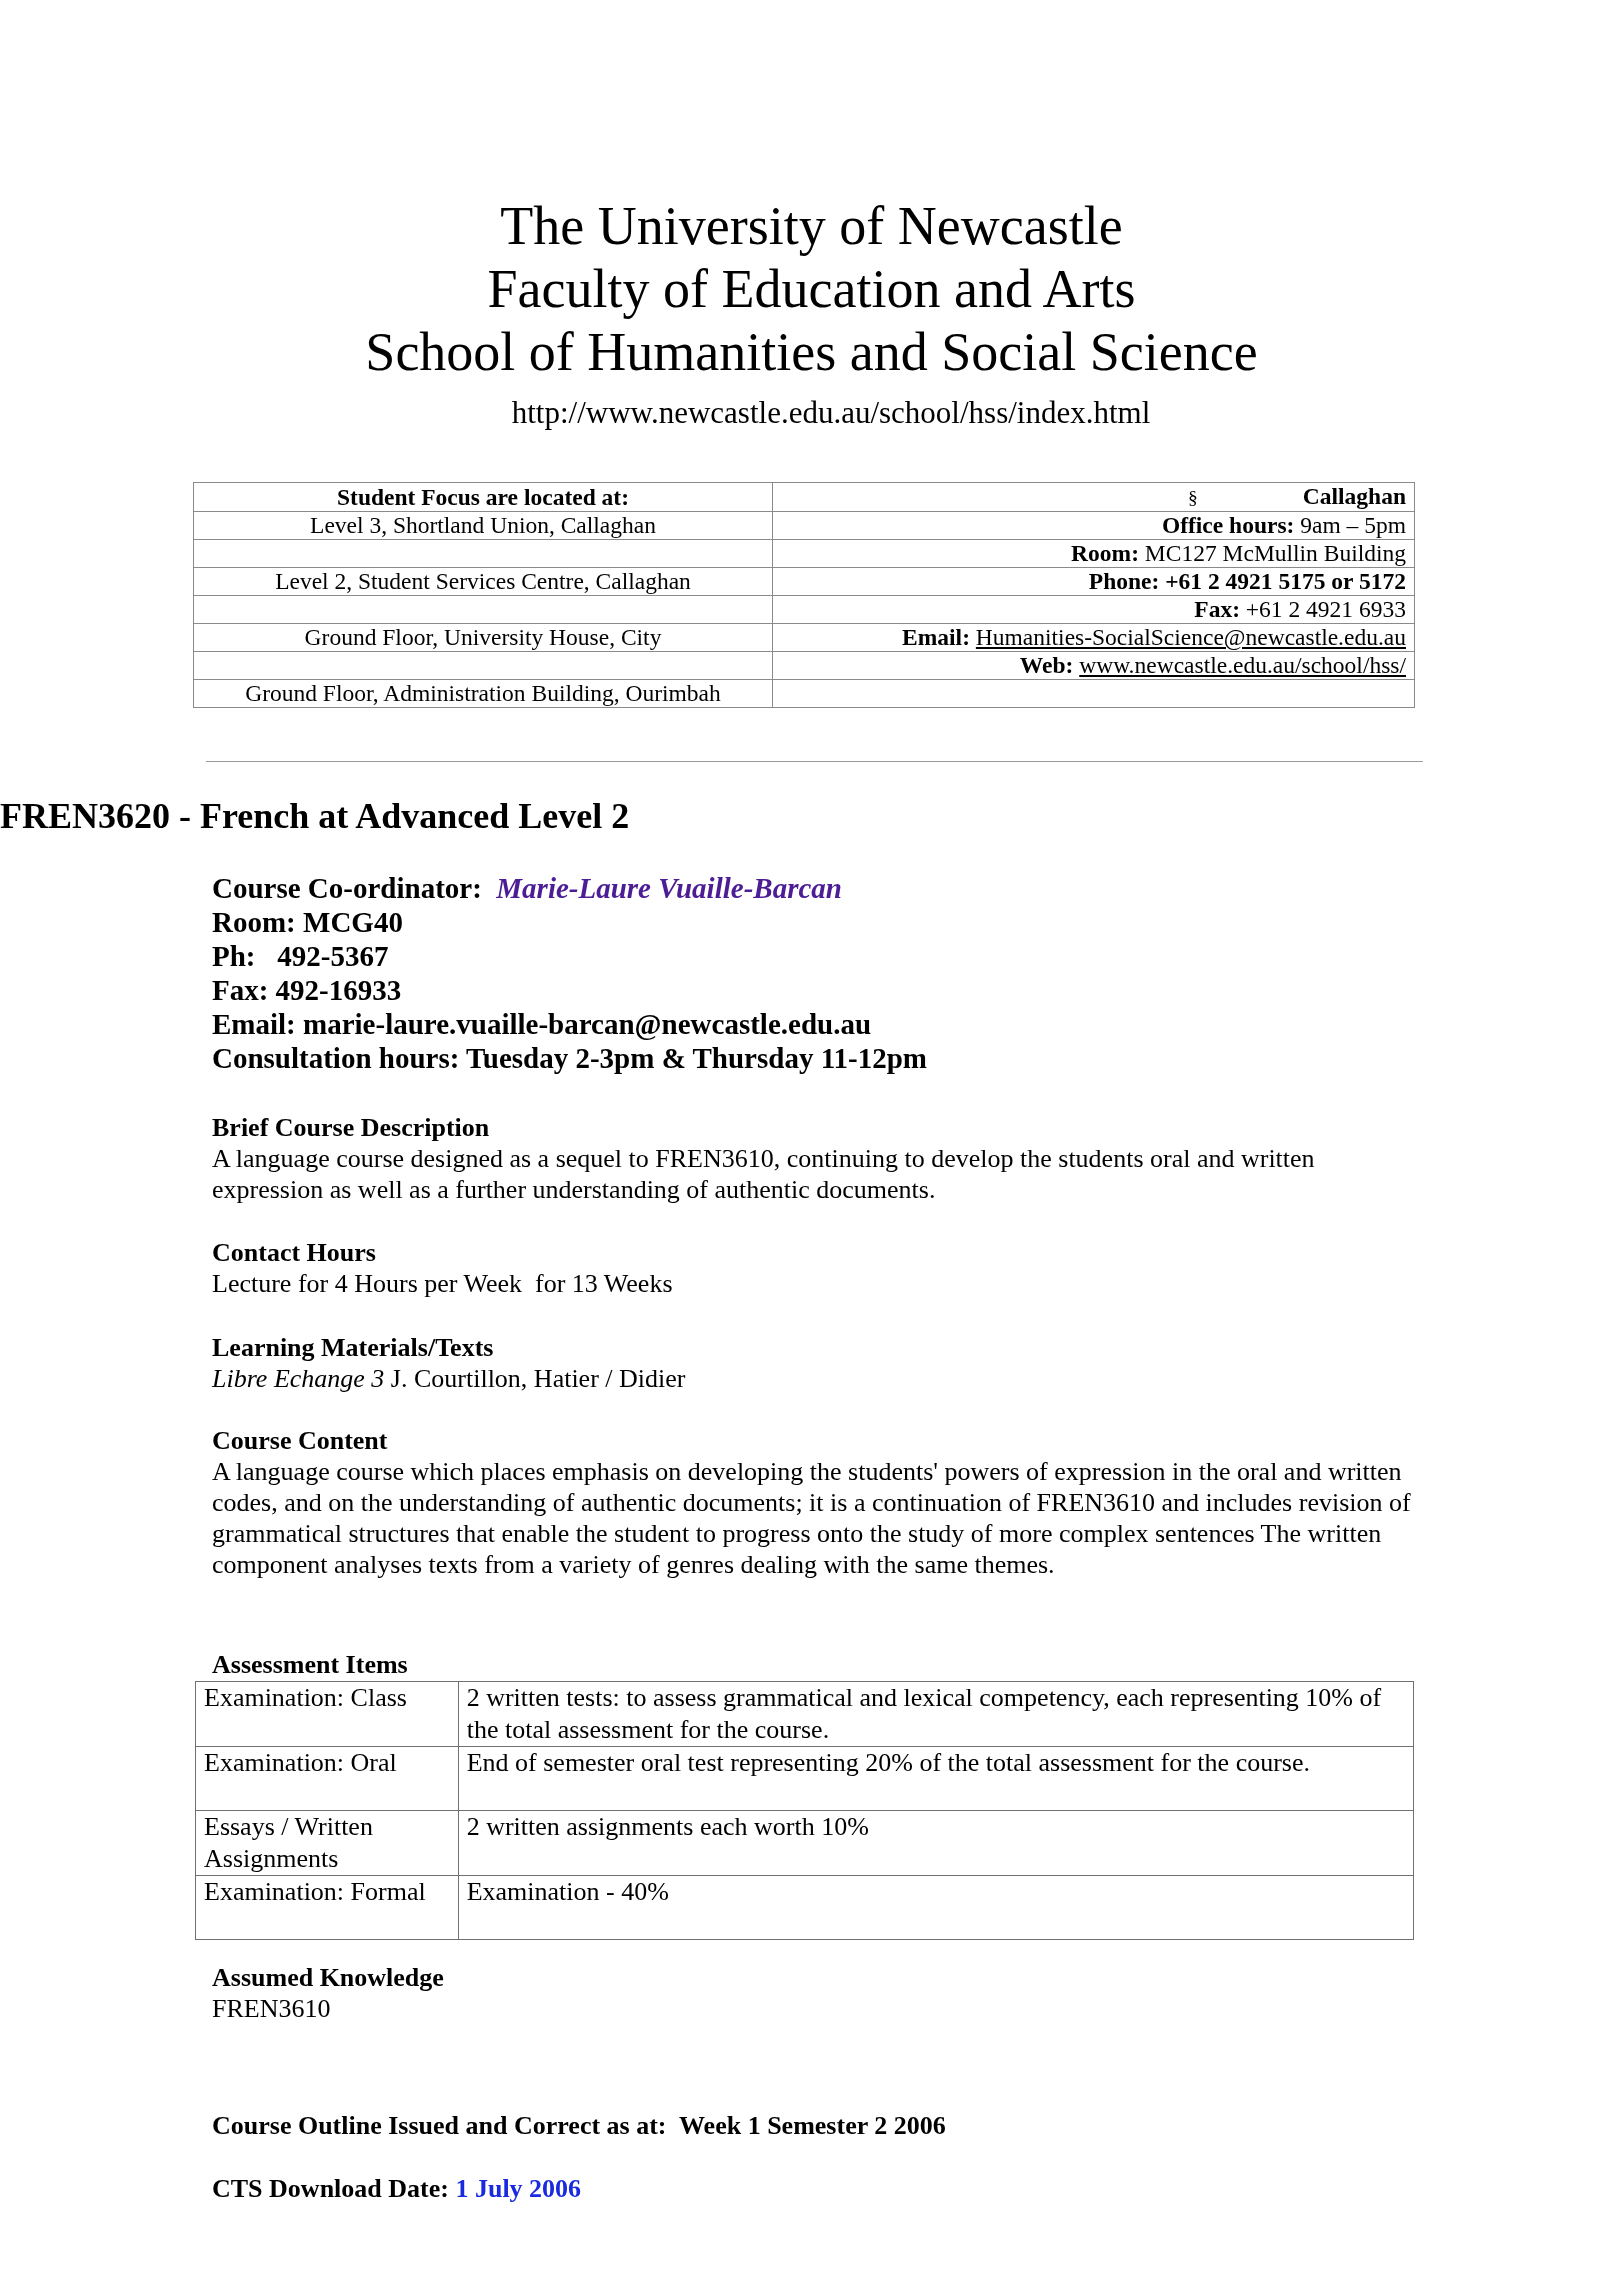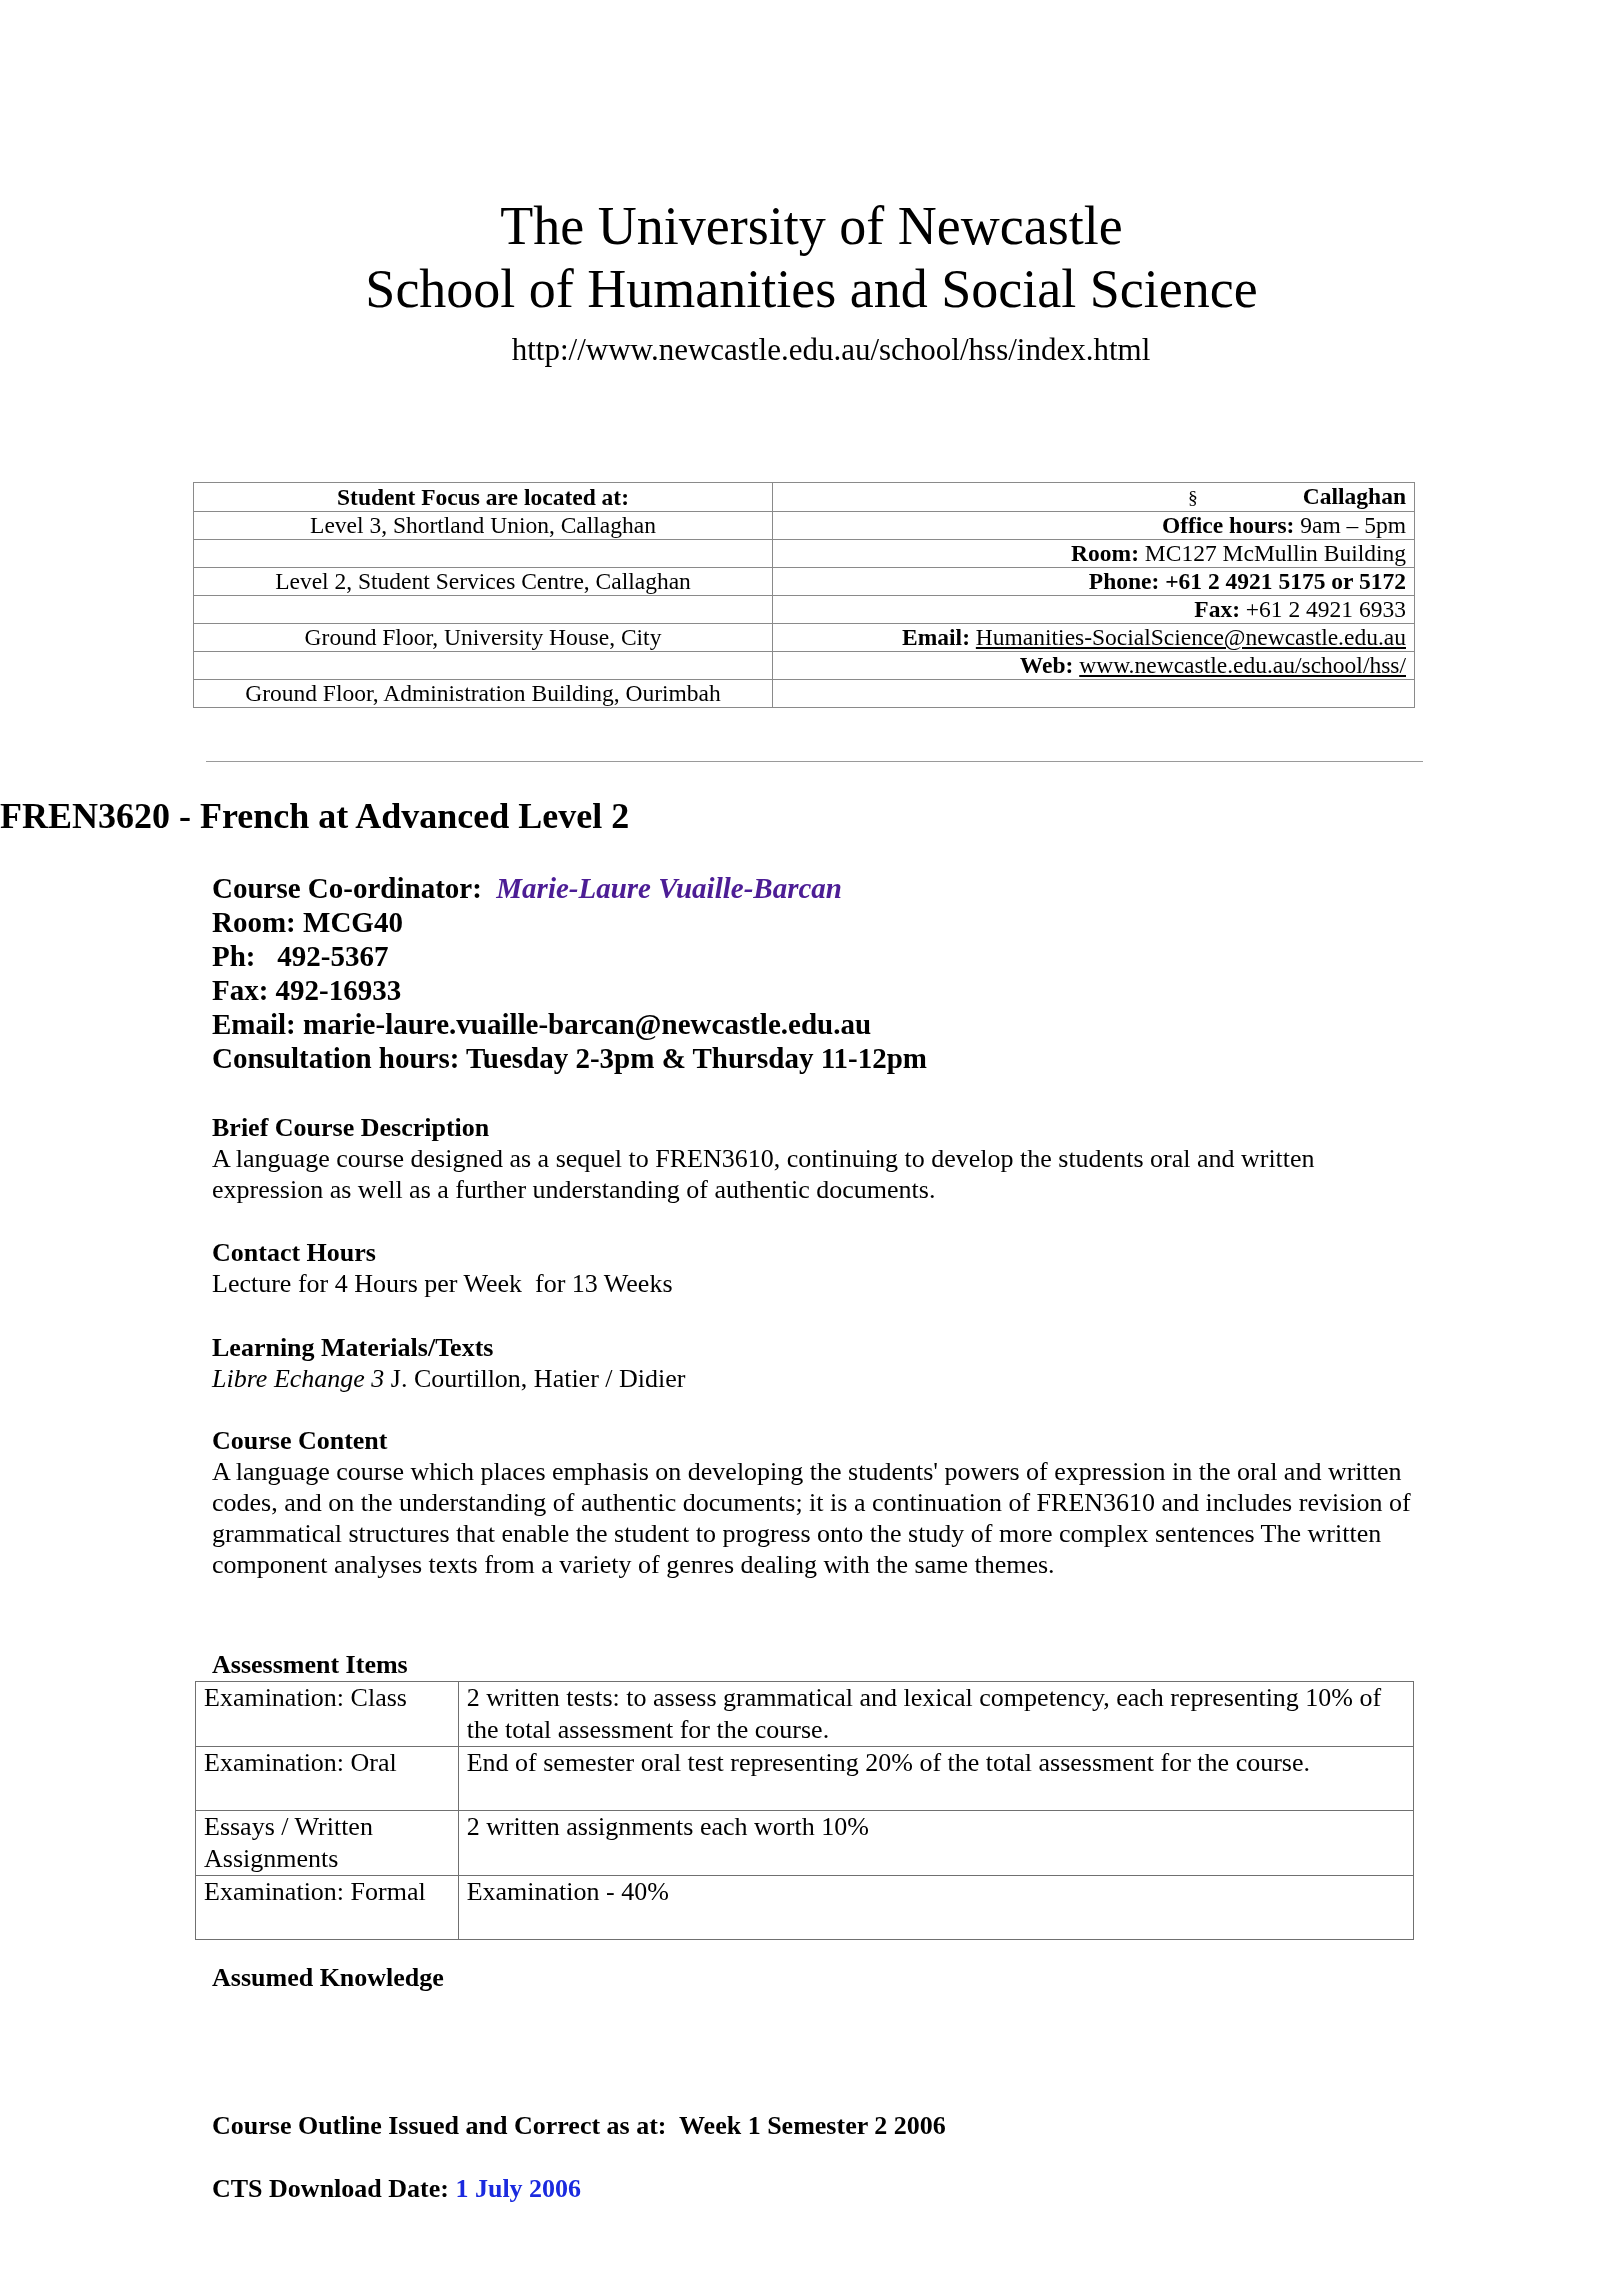--- a/index.html
+++ b/index.html
@@ -42,20 +42,21 @@
 
   .blue { color: #1a2adf; }
 </style>
 </head>
 <body>
 
 <div class="page">
 
   <div class="header">
     <div class="line">The University of Newcastle</div>
+    <div class="line">Faculty of Education and Arts</div>
     <div class="line">School of Humanities and Social Science</div>
     <div class="url">http://www.newcastle.edu.au/school/hss/index.html</div>
   </div>
 
   <table class="contact">
     <tbody>
         <tr>
       <td class="left b">Student  Focus are located at:</td>
       <td class="right">
         <span style="font-size:19.5px; margin-right:105px;">§</span><span class="b">Callaghan</span>
@@ -145,20 +146,21 @@
     </tr>
     <tr>
       <td class="c1">Examination: Formal</td>
       <td>Examination - 40%</td>
     </tr>
   </tbody>
     </table>
 
   <div class="section" style="top:1962px;">
     <div class="h">Assumed Knowledge</div>
+    <div>FREN3610</div>
   </div>
 
   <div class="section b" style="top:2110px; white-space:pre;">Course Outline Issued and Correct as at:  Week 1 Semester 2 2006</div>
 
   <div class="section b" style="top:2173px; white-space:pre;"><span>CTS Download Date: </span><span class="blue">1 July 2006</span></div>
 
 </div>
 
 
 </body></html>

